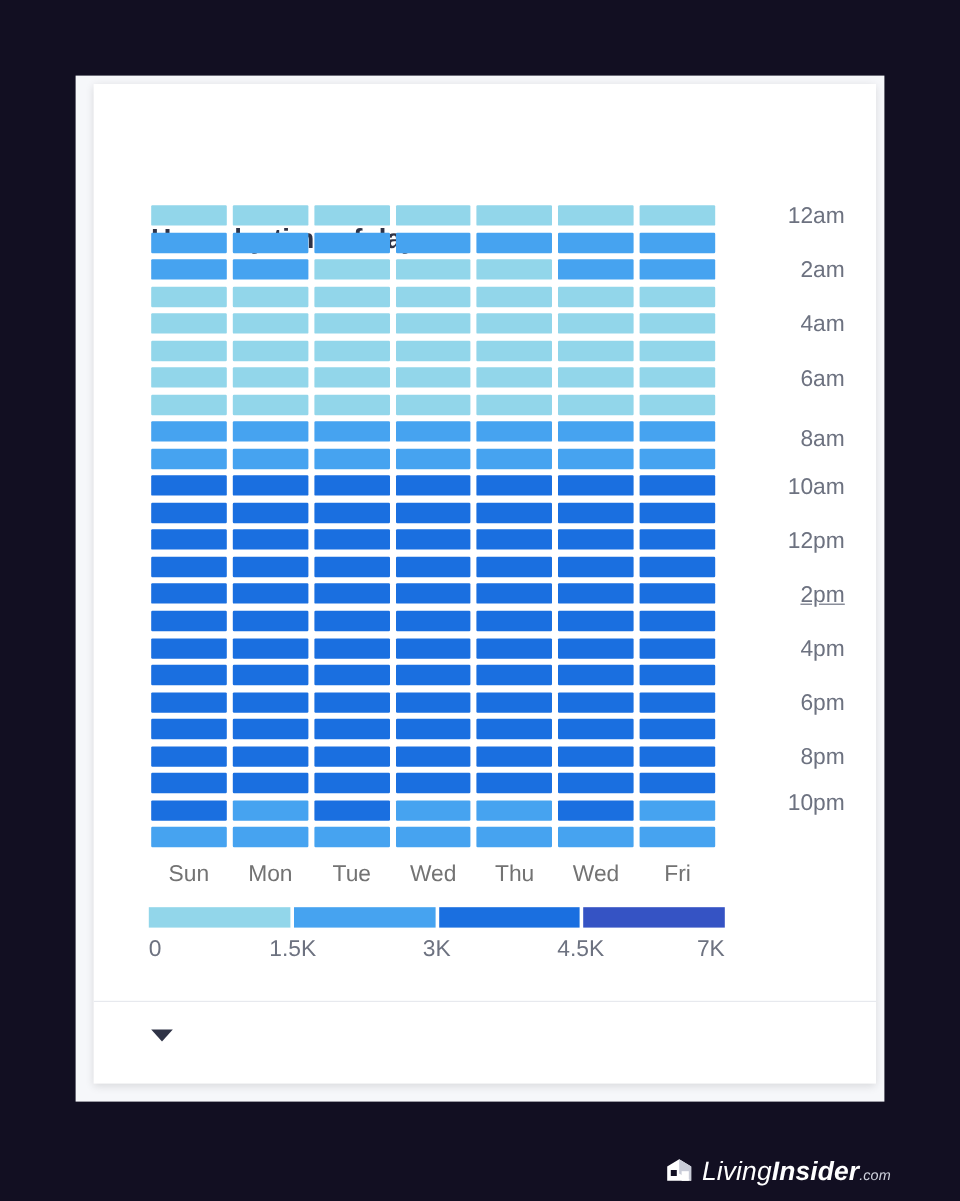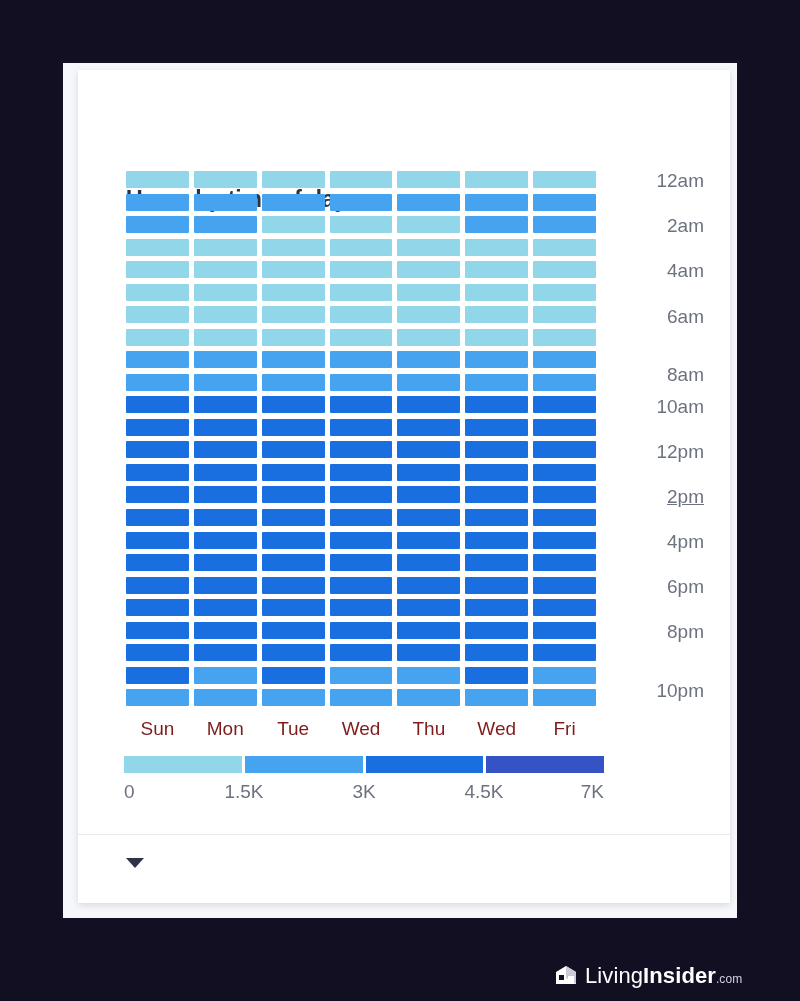--- a/index.html
+++ b/index.html
@@ -101,21 +101,21 @@
     left: 48px;
     top: 648px;
     width: 470px;
     display: flex;
     gap: 5px;
   }
   .day-label {
     flex: 1 1 0;
     text-align: center;
     font-size: 19px;
-    color: #7f1d1d;
+    color: #737373;
     white-space: nowrap;
   }
 
   
   #legend {
     position: absolute;
     left: 46px;
     top: 686px;
     width: 480px;
   }
@@ -192,20 +192,21 @@
   #watermark-logo {
     width: 24px;
     height: 25px;
     flex: none;
   }
   #watermark-wordmark {
     font-size: 22px;
     color: #ffffff;
     white-space: nowrap;
     letter-spacing: 0.1px;
+    font-style: italic;
   }
   #watermark-wordmark .wm-light { font-weight: normal; }
   #watermark-wordmark .wm-bold { font-weight: bold; }
   #watermark-wordmark .wm-tld { font-size: 12px; color: #cfd2dd; }
   #watermark-note {
     font-size: 16px;
     font-weight: bold;
     color: #ffffff;
     white-space: nowrap;
   }
@@ -438,28 +439,28 @@
           <div class="heatmap-cell" style="background: rgb(70, 163, 240);"></div>
           <div class="heatmap-cell" style="background: rgb(70, 163, 240);"></div>
         </div>
       </div>
 
     <div id="hour-axis">
         <div class="hour-label" style="top: -0.729167px;">12am</div>
         <div class="hour-label" style="top: 44.3542px;">2am</div>
         <div class="hour-label" style="top: 89.4375px;">4am</div>
         <div class="hour-label" style="top: 134.521px;">6am</div>
-        <div class="hour-label" style="top: 193px;">8am</div>
+        <div class="hour-label" style="top: 185px;">8am</div>
         <div class="hour-label" style="top: 224.688px;">10am</div>
         <div class="hour-label" style="top: 269.771px;">12pm</div>
         <div class="hour-label" style="top: 314.854px; text-decoration: underline;">2pm</div>
         <div class="hour-label" style="top: 359.938px;">4pm</div>
         <div class="hour-label" style="top: 405.021px;">6pm</div>
         <div class="hour-label" style="top: 450.104px;">8pm</div>
-        <div class="hour-label" style="top: 509px;">10pm</div>
+        <div class="hour-label" style="top: 488px;">10pm</div>
       </div>
 
     <div id="day-axis">
         <div class="day-label">Sun</div>
         <div class="day-label">Mon</div>
         <div class="day-label">Tue</div>
         <div class="day-label">Wed</div>
         <div class="day-label">Thu</div>
         <div class="day-label">Wed</div>
         <div class="day-label">Fri</div>

